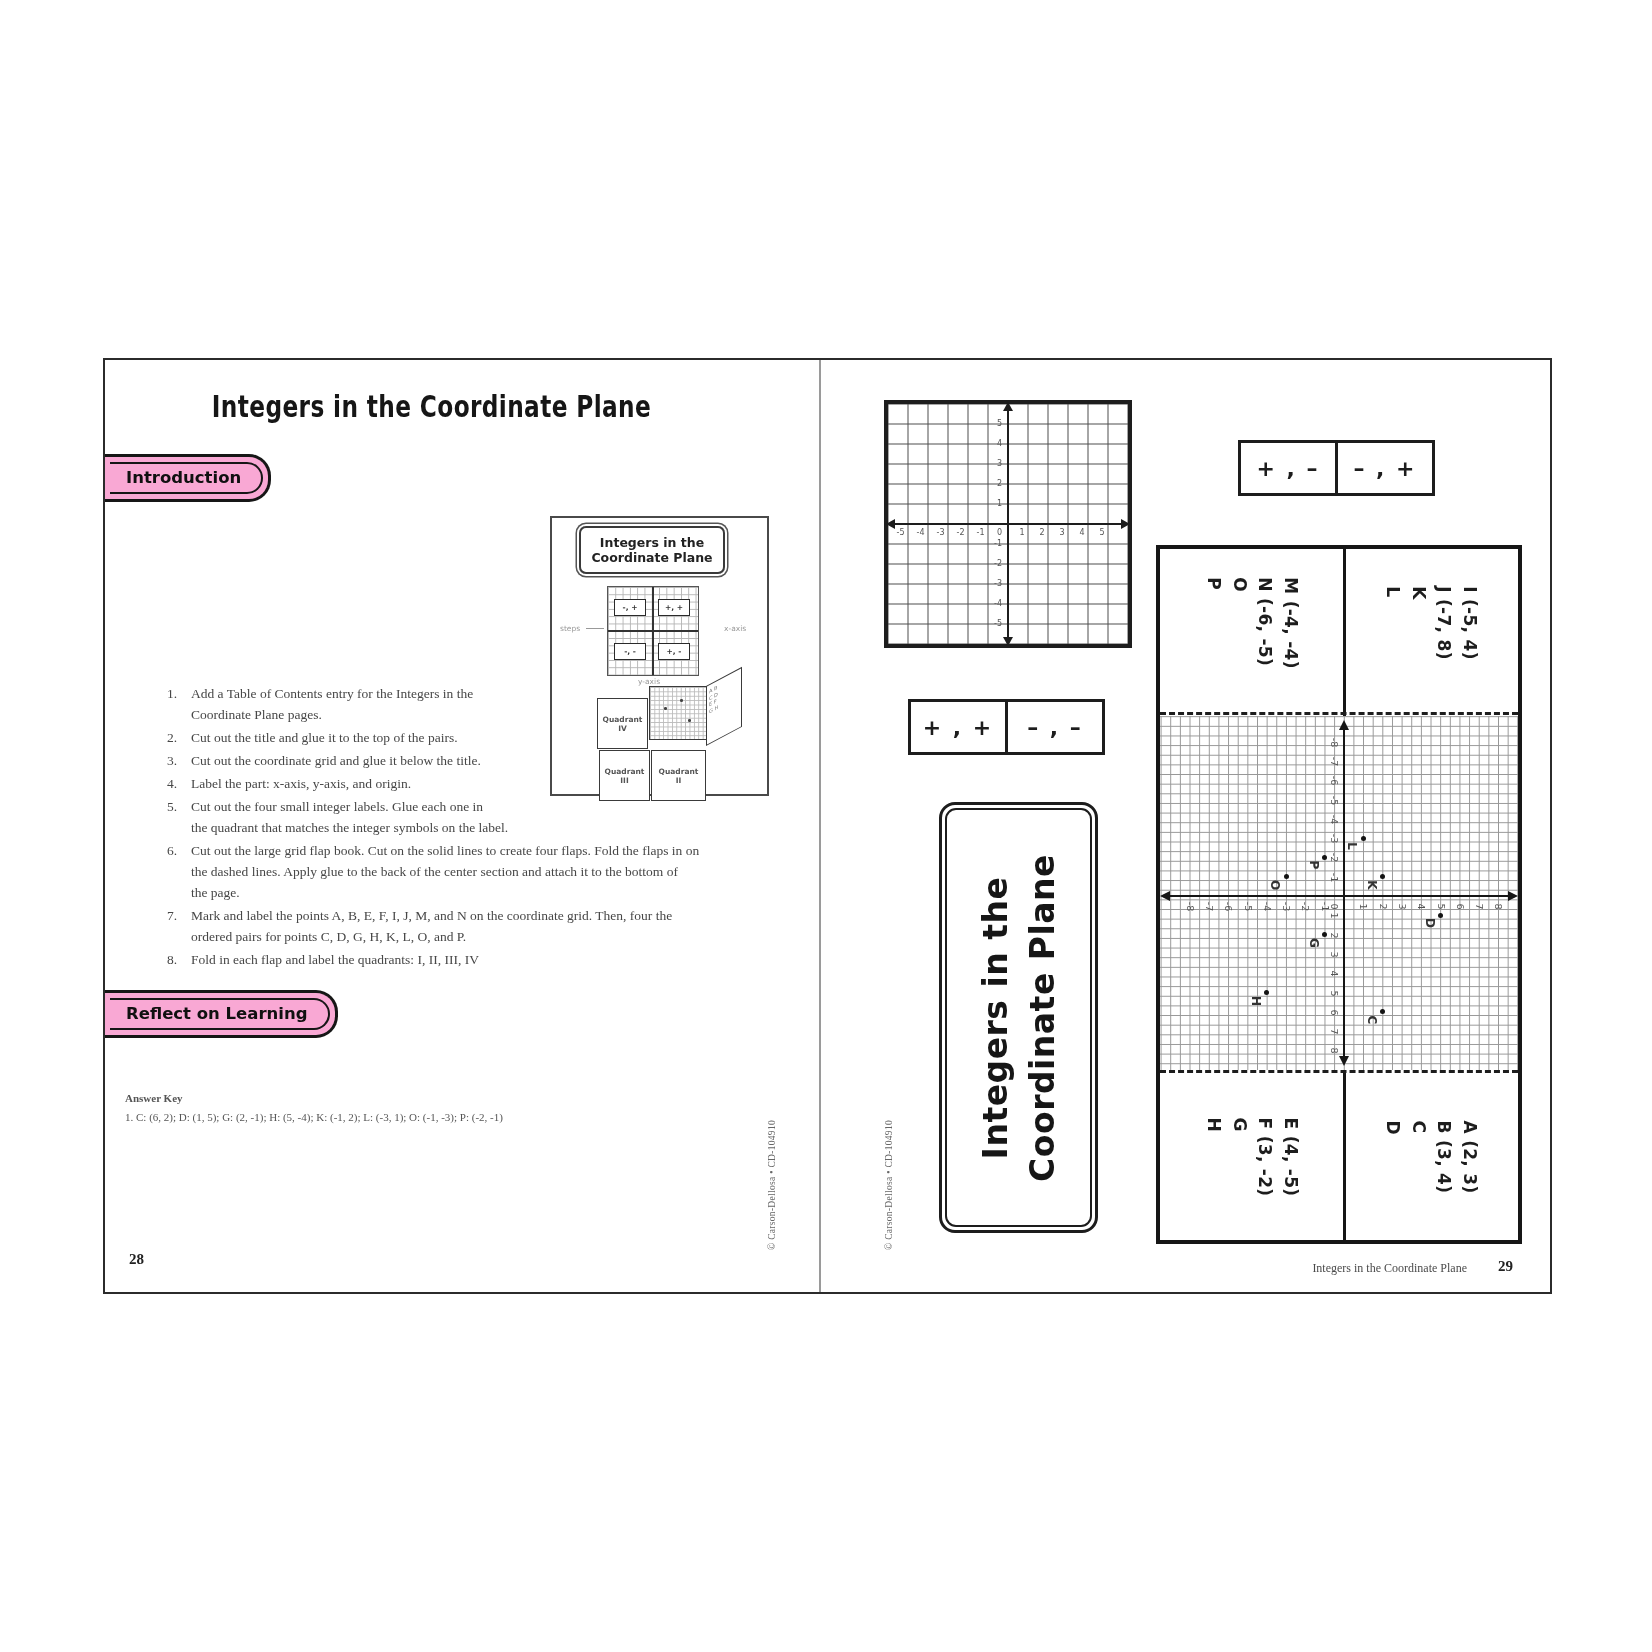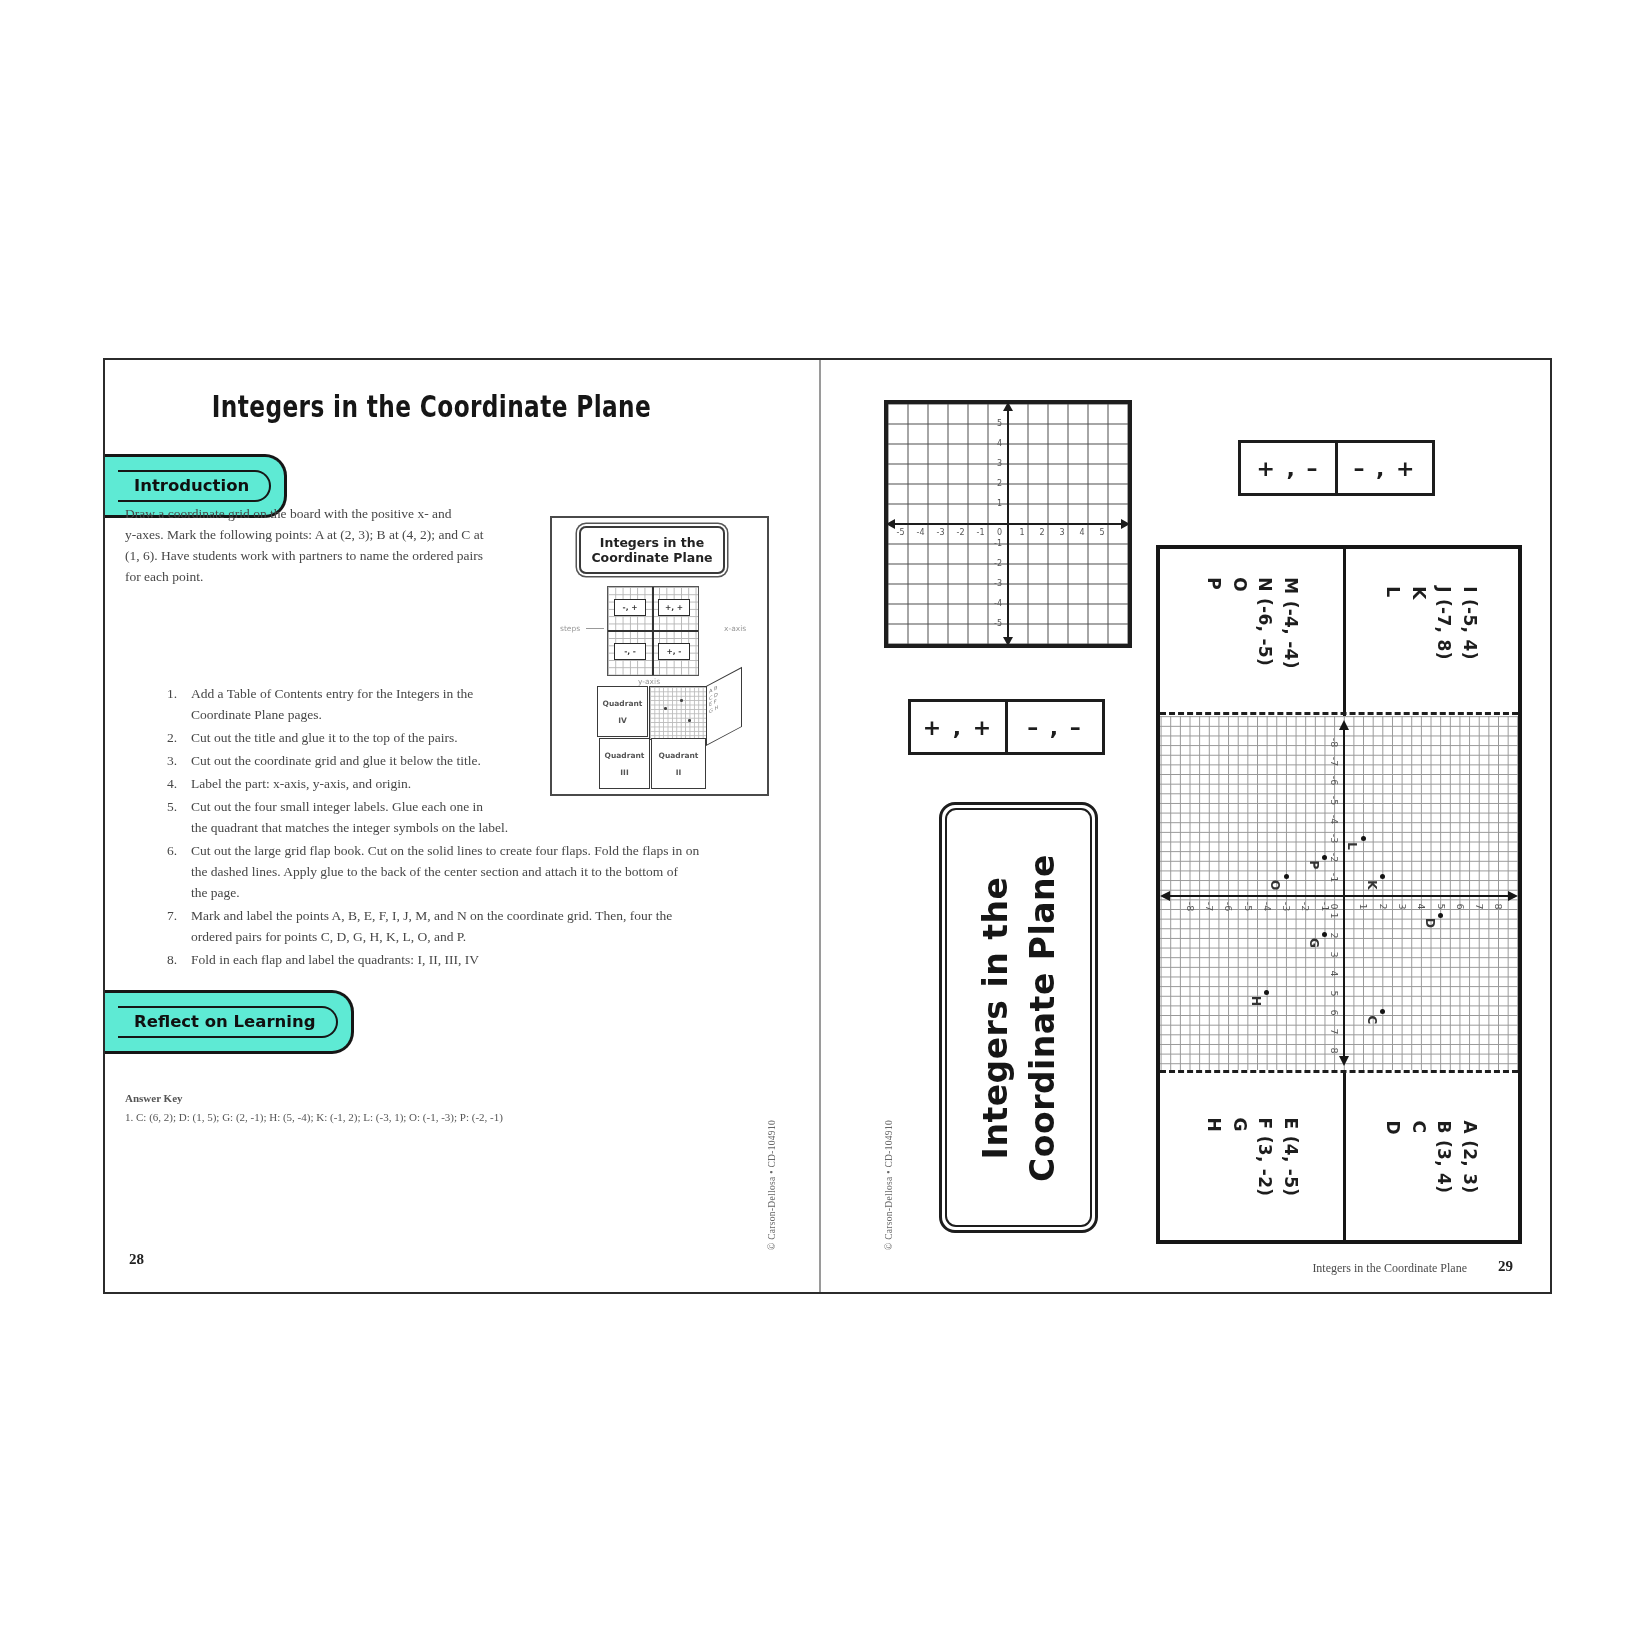--- a/index.html
+++ b/index.html
@@ -9,21 +9,21 @@
           border:2px solid #2b2b2b;background:#fff;}
   .abs{position:absolute;}
   .preline{white-space:pre-line;}
 
   
   #gutter{position:absolute;left:714px;top:0;width:2px;height:100%;background:#9a9a9a;}
   .page-title{position:absolute;left:94px;top:28px;width:620px;text-align:center;
     font-family:"DejaVu Sans",sans-serif;font-weight:700;font-size:31px;color:#161616;
     transform:scaleX(.75);transform-origin:0 50%;letter-spacing:.5px;}
   .pill{position:absolute;left:0;border:3px solid #161616;border-left:none;
-    border-radius:0 22px 22px 0;padding:13px;background:#5eead4;}
+    border-radius:0 22px 22px 0;padding:5px;background:#f9a8d4;}
   .pill-inner{border:2px solid #161616;border-left:none;border-radius:0 16px 16px 0;
     padding:4px 20px 5px 16px;font-family:"DejaVu Sans",sans-serif;font-weight:700;
     font-size:16.5px;color:#101010;white-space:nowrap;}
   .body-text{font-family:"Liberation Serif",serif;font-size:13.5px;line-height:21px;color:#474747;}
   .steps{position:absolute;left:44px;top:323px;width:640px;}
   .step{display:flex;margin-bottom:2px;}
   .step .num{width:28px;text-align:right;margin-right:14px;flex:0 0 auto;
     font-family:"Liberation Serif",serif;font-size:13.5px;line-height:21px;color:#474747;}
   .step .txt{font-family:"Liberation Serif",serif;font-size:13.5px;line-height:21px;
     color:#474747;white-space:pre-line;}
@@ -46,21 +46,21 @@
   #thumb-grid .vax{position:absolute;left:44px;top:0;width:1.6px;height:100%;background:#333;}
   #thumb-grid .hax{position:absolute;left:0;top:43px;width:100%;height:1.6px;background:#333;}
   .signbox{position:absolute;width:30px;height:15px;border:1.6px solid #2a2a2a;background:#fff;
     display:flex;align-items:center;justify-content:center;
     font-family:"DejaVu Sans",sans-serif;font-weight:700;font-size:7.5px;color:#333;}
   .thumb-lab{position:absolute;font-size:7.5px;color:#999;font-family:"DejaVu Sans",sans-serif;}
   .thumb-arrow{position:absolute;height:1px;background:#999;}
   #thumb-flap{position:absolute;left:45px;top:168px;width:110px;height:104px;}
   .tf-cell{position:absolute;border:1.6px solid #3a3a3a;background:#fff;display:flex;
     align-items:center;justify-content:center;text-align:center;
-    font-family:"DejaVu Sans",sans-serif;font-weight:700;font-size:7.5px;line-height:17px;color:#555;}
+    font-family:"DejaVu Sans",sans-serif;font-weight:700;font-size:7.5px;line-height:9px;color:#555;margin-top:12px;}
   #tf-grid{position:absolute;left:52px;top:0;width:56px;height:52px;border:1.6px solid #3a3a3a;
     background-image:linear-gradient(#bbb 1px,transparent 1px),
                      linear-gradient(90deg,#bbb 1px,transparent 1px);
     background-size:4.4px 4.4px;}
   #tf-open{position:absolute;left:109px;top:0px;width:30px;height:52px;border:1.6px solid #3a3a3a;
     background:#fff;transform:skewY(-28deg);transform-origin:left top;
     font-size:5px;line-height:6.5px;color:#777;padding:3px 2px;font-family:"DejaVu Sans",sans-serif;}
   .mini-dot{position:absolute;width:2.5px;height:2.5px;background:#444;border-radius:50%;}
 
   
@@ -114,24 +114,20 @@
 
 <div id="canvas">
   <div id="spread">
     <div id="gutter"></div>
 
     <div class="page-title">Integers in the Coordinate Plane</div>
 
     <div class="pill" style="top:94px;">
       <div class="pill-inner">Introduction</div>
     </div>
-    <div class="abs body-text preline" style="left:20px;top:143px;width:610px;">Draw a coordinate grid on the board with the positive x- and
-y-axes. Mark the following points: A at (2, 3); B at (4, 2); and C at
-(1, 6). Have students work with partners to name the ordered pairs
-for each point.</div>
 
     <div id="thumb">
       <div id="thumb-title" class="preline">Integers in the
 Coordinate Plane</div>
       <div id="thumb-grid">
         <div class="vax"></div>
         <div class="hax"></div>
         <div class="signbox" style="left:6px;top:12px;">-, +</div>
         <div class="signbox" style="left:50px;top:12px;">+, +</div>
         <div class="signbox" style="left:6px;top:56px;">-, -</div>

